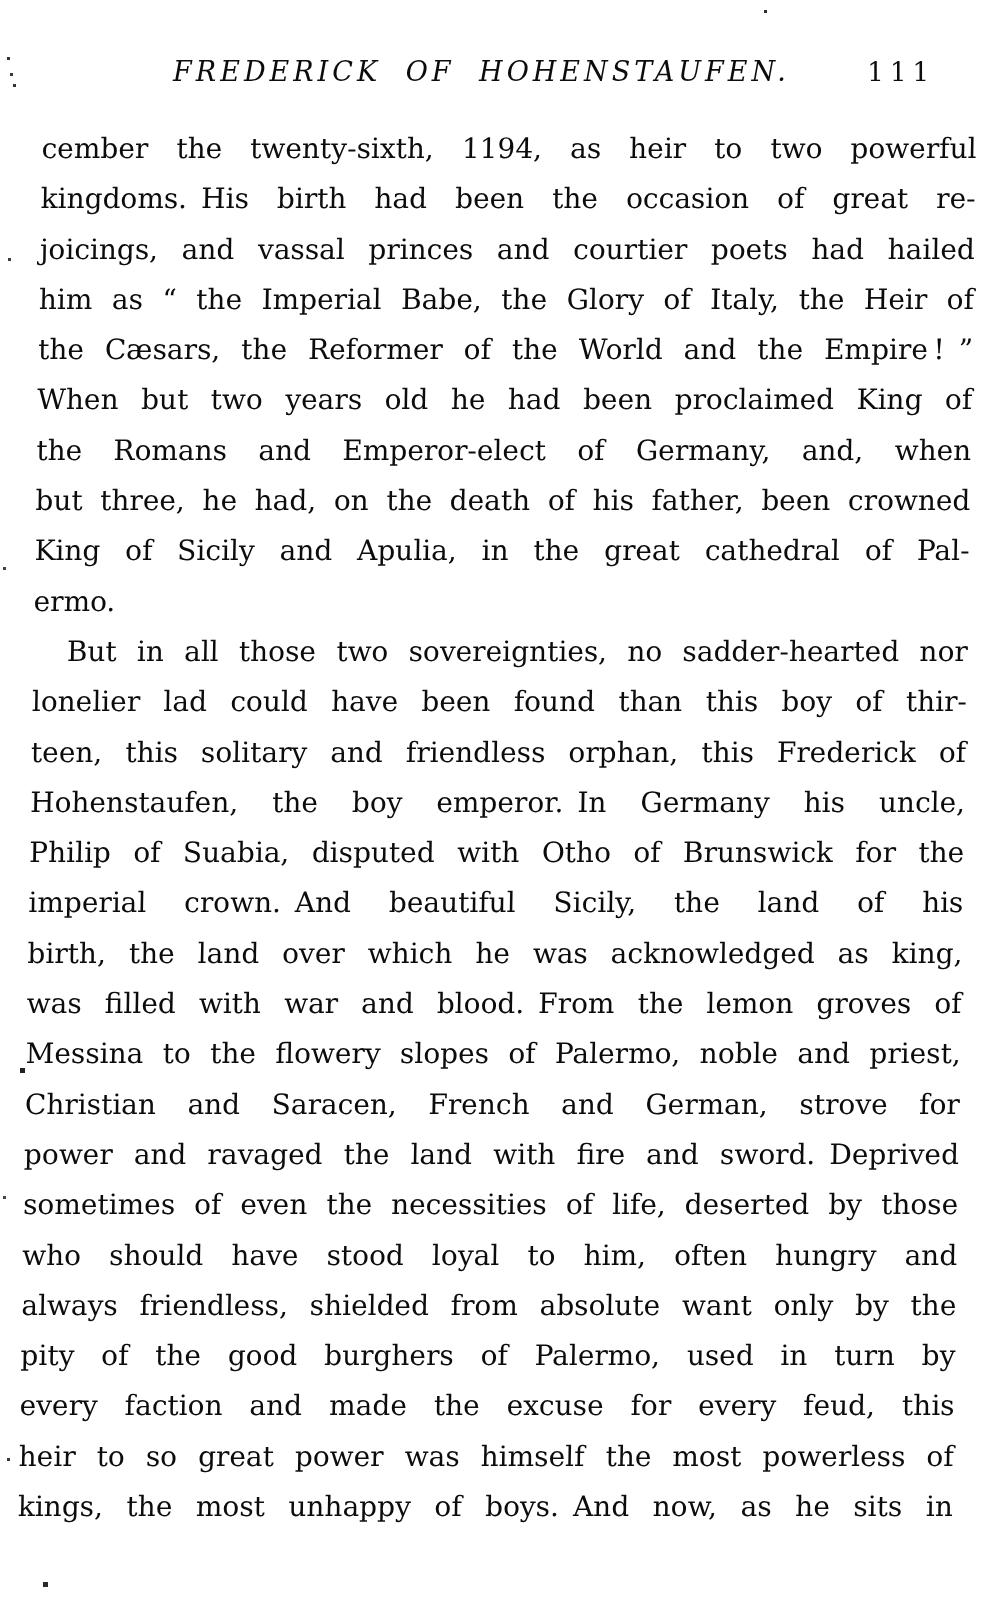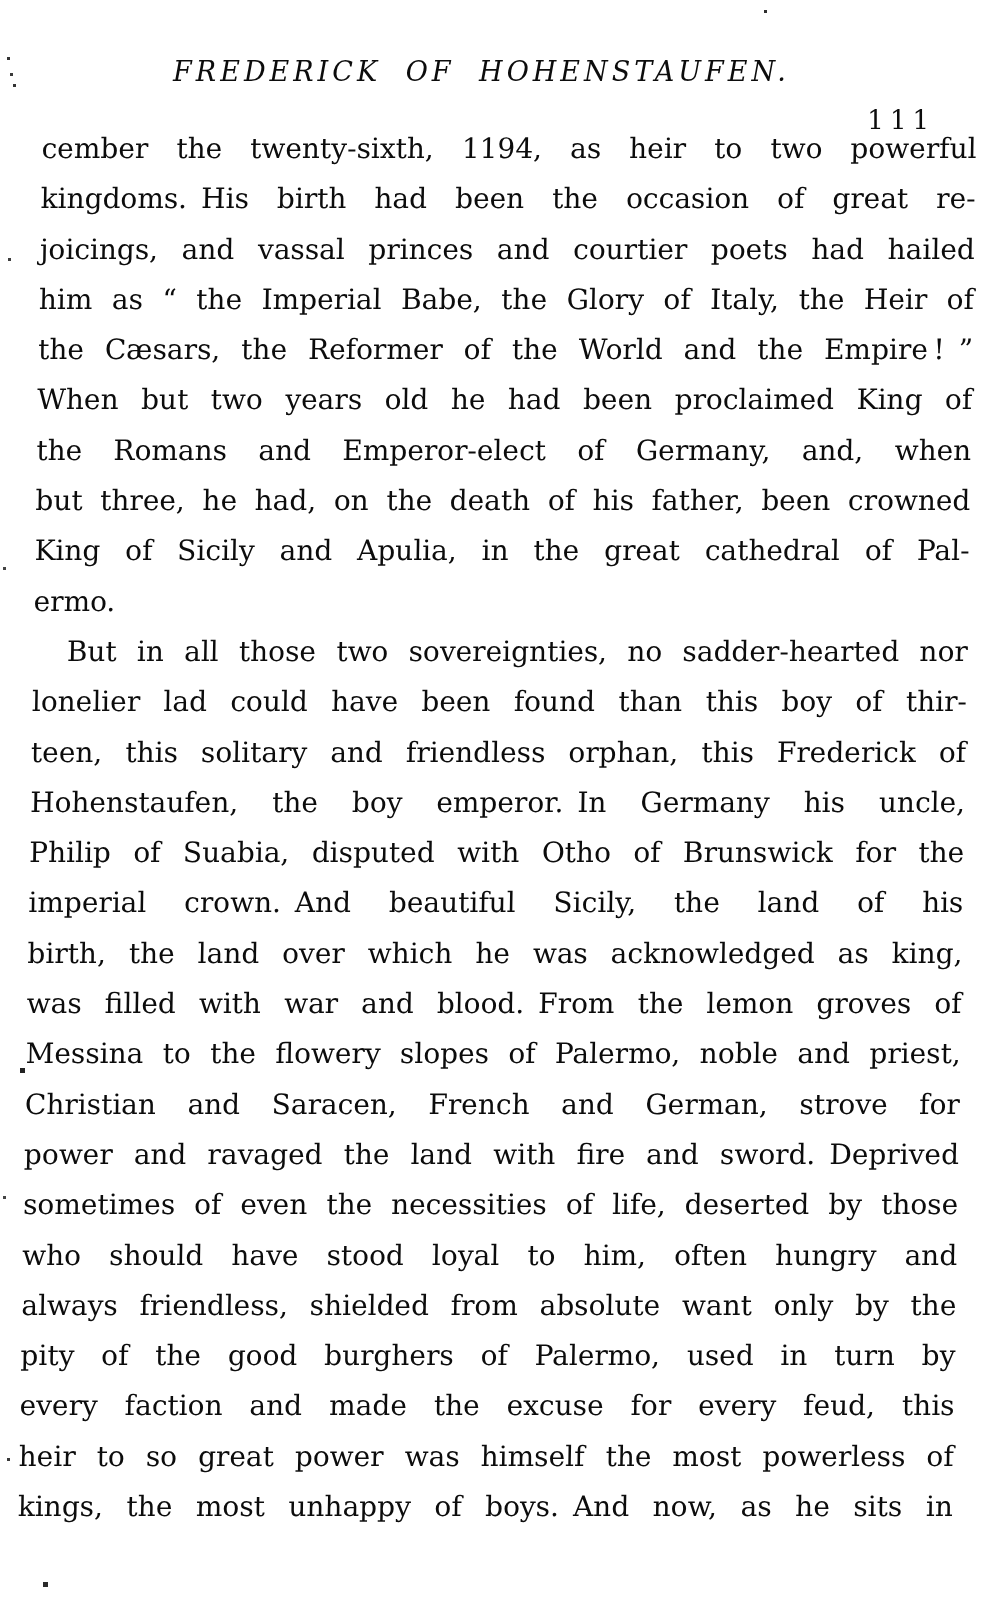--- a/index.html
+++ b/index.html
@@ -36,21 +36,20 @@
     word-spacing: 12px;
     white-space: nowrap;
   }
   .running-header .folio {
     position: absolute;
     right: 72px;
     top: 1px;
     font-size: 26px;
     letter-spacing: 6px;
     font-variant-numeric: lining-nums;
-    margin-top: 48px;
   }
 
   
   .body-text {
     position: absolute;
     left: 42px;
     top: 124px;
     width: 935px;
     transform: skewX(-1deg);
     transform-origin: 0 0;

